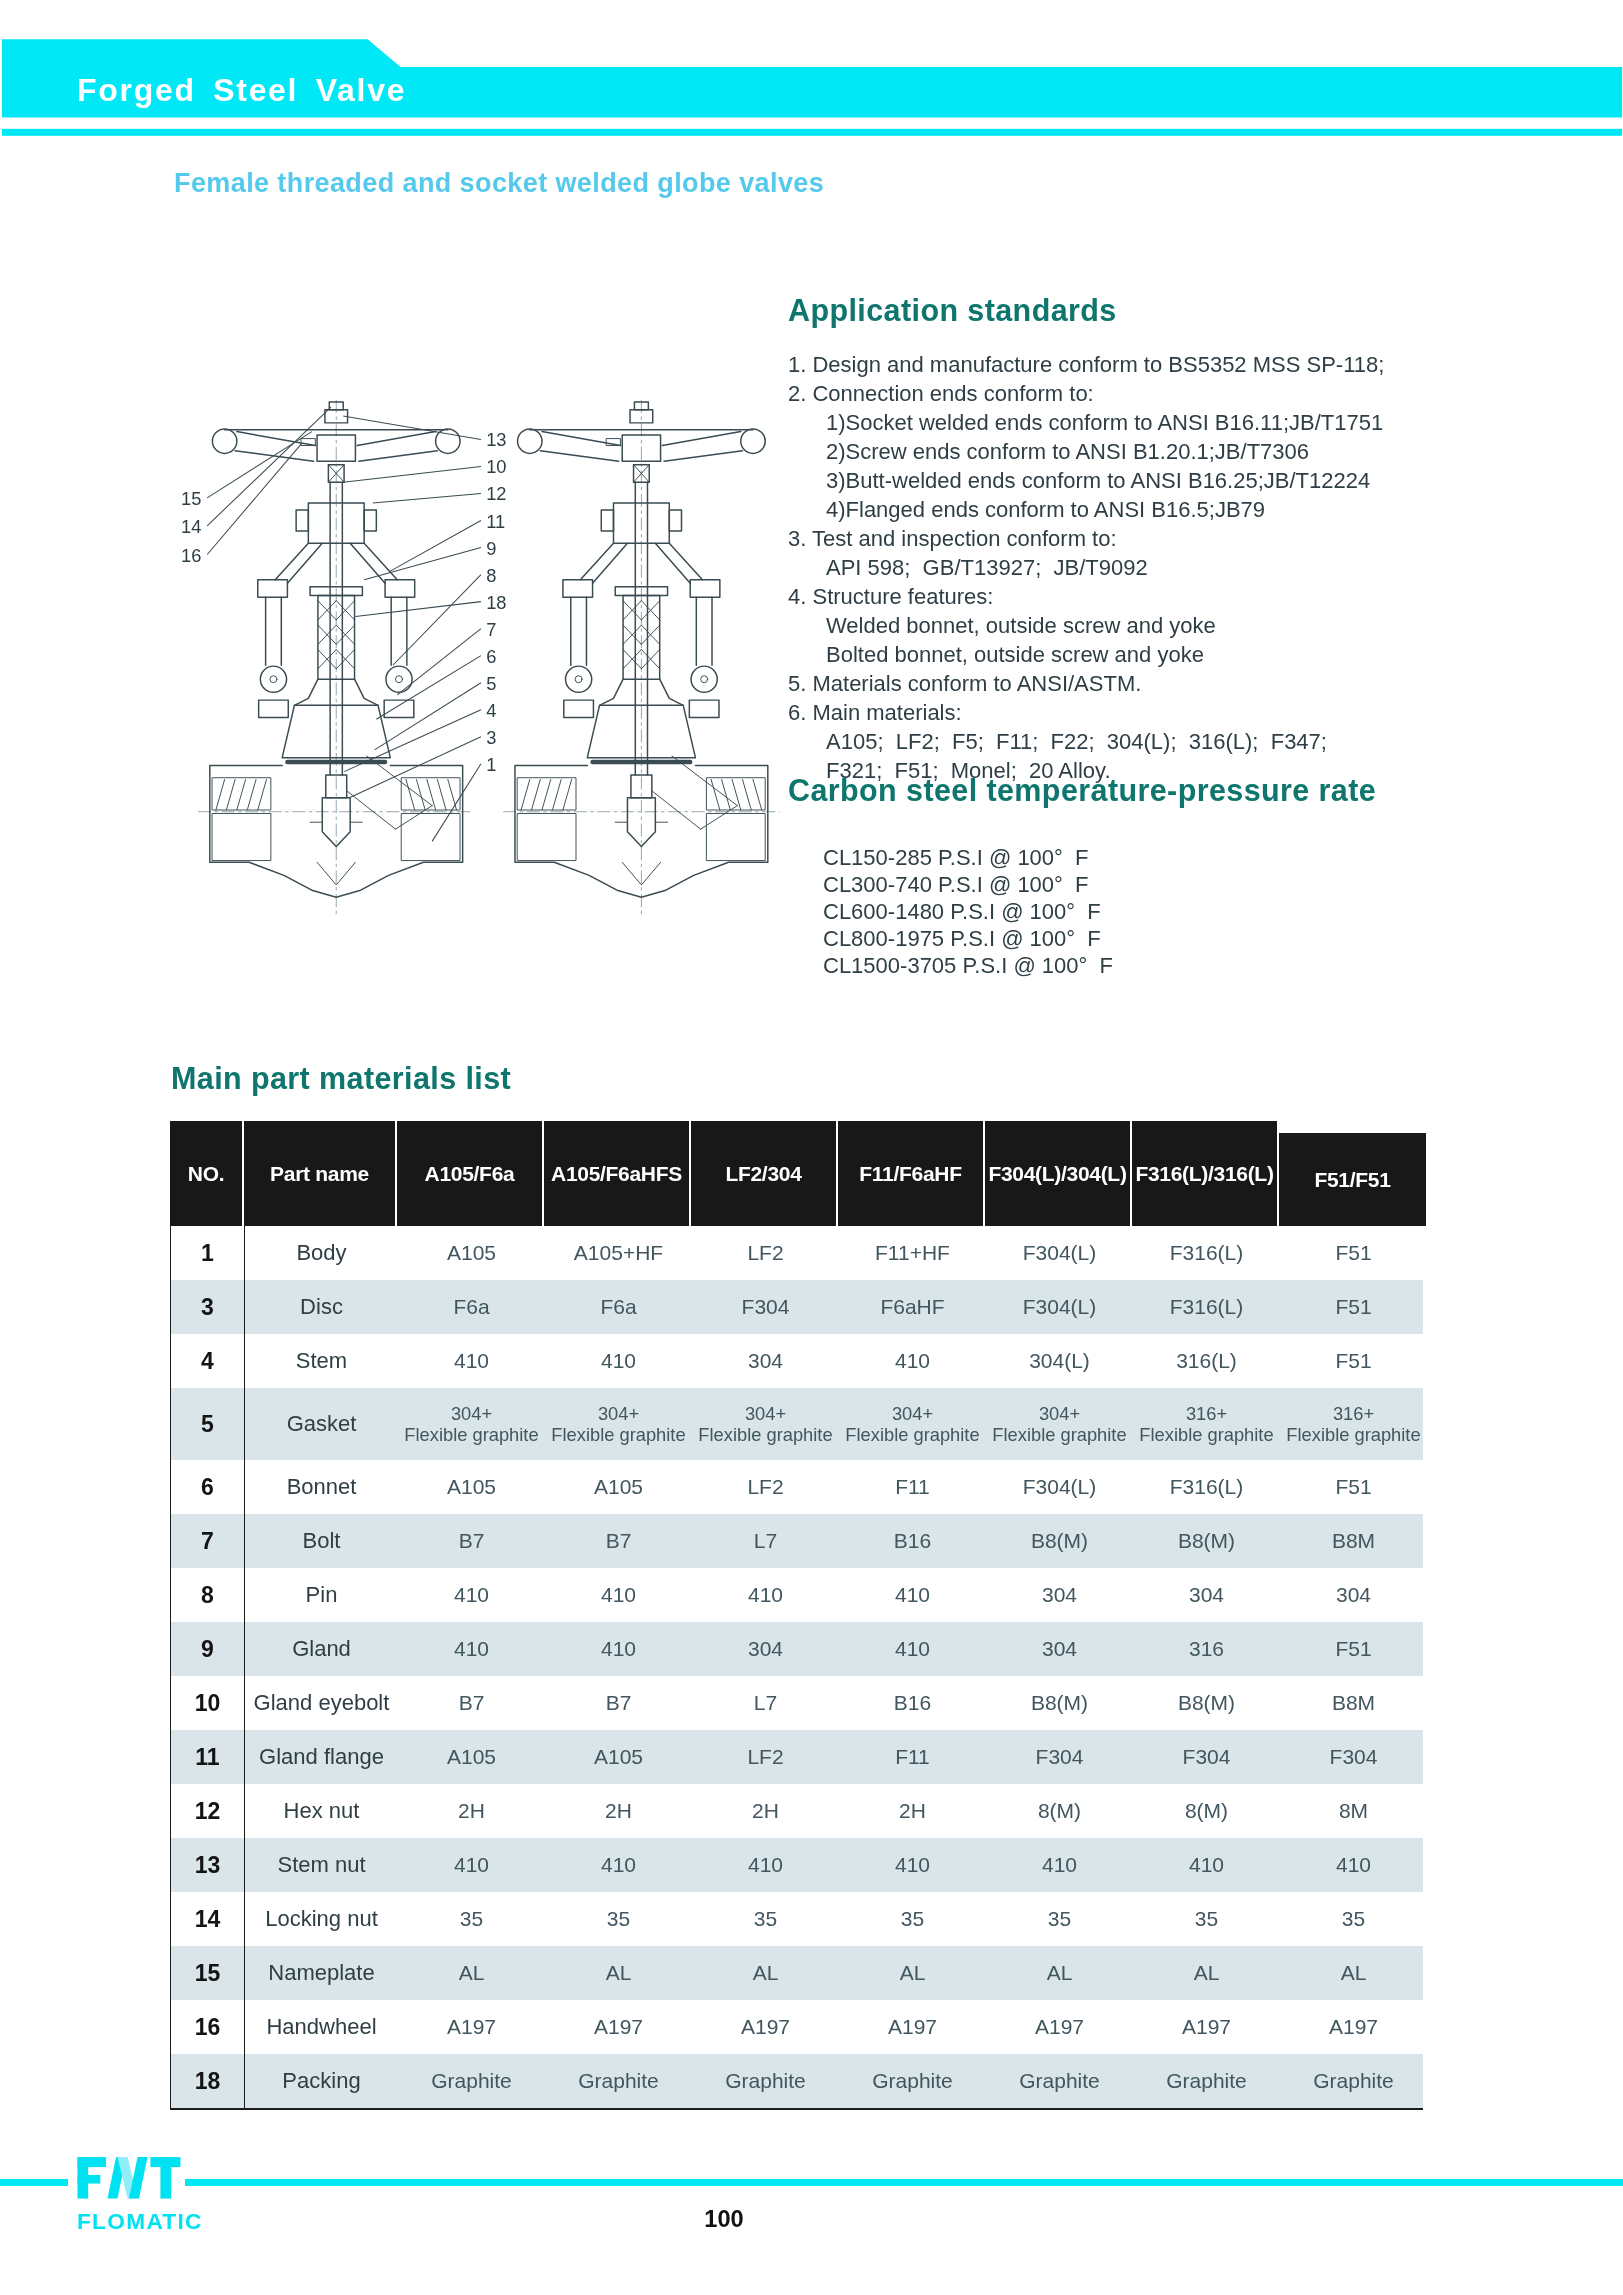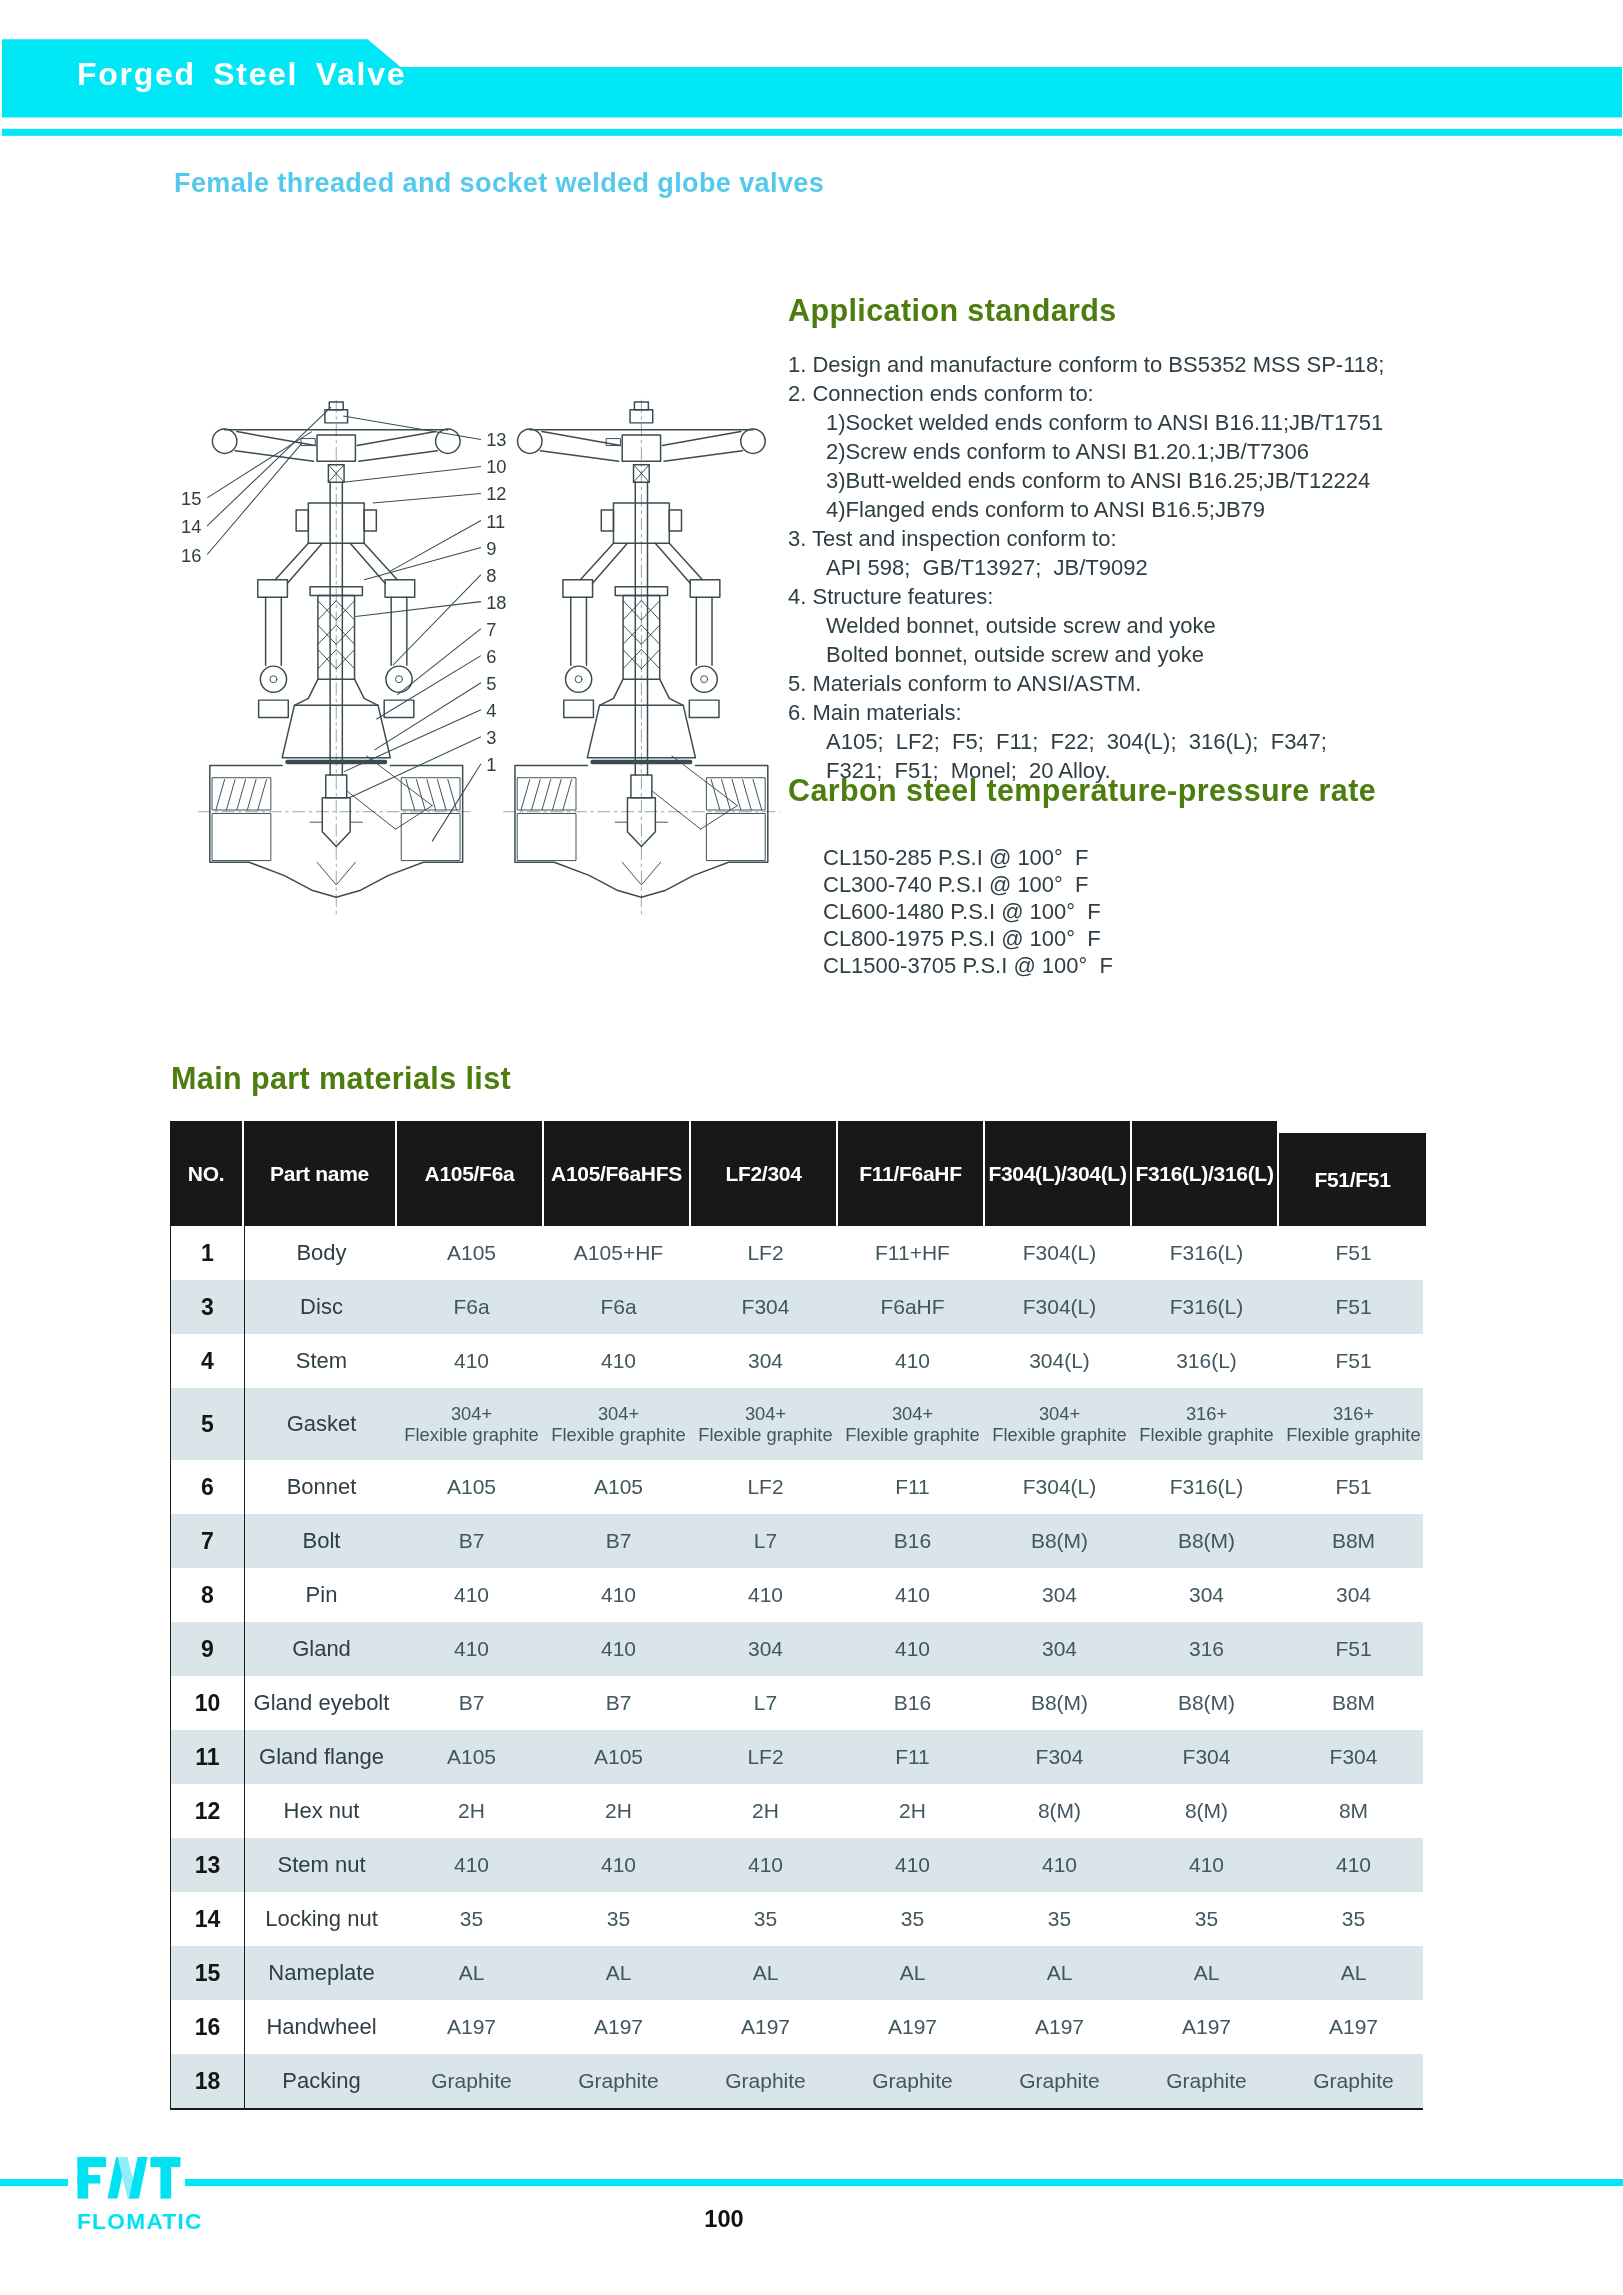--- a/index.html
+++ b/index.html
@@ -1,24 +1,24 @@
 <!DOCTYPE html>
 <html style="font-size:14px"><head>
 <meta charset="utf-8">
 <style>
   html,body{margin:0;padding:0;background:#9aa0a4;}
   #page{position:relative;width:1624px;height:2295px;background:#ffffff;overflow:hidden;
         font-family:"Liberation Sans","DejaVu Sans",sans-serif;}
   .abs{position:absolute;}
   
-  #banner-title{left:77px;top:56px;font-size:32px;font-weight:bold;color:#ffffff;
+  #banner-title{left:77px;top:72px;font-size:32px;font-weight:bold;color:#ffffff;
                 letter-spacing:1.7px;word-spacing:7px;z-index:2;}
   #page-subtitle{left:174px;top:168px;font-size:27px;font-weight:bold;color:#55c9ec;letter-spacing:0.4px;}
   
-  .sec-title{font-size:30.5px;font-weight:bold;color:#4d7c0f;letter-spacing:0.4px;}
+  .sec-title{font-size:30.5px;font-weight:bold;color:#0f766e;letter-spacing:0.4px;}
   #std-title{left:788px;top:293px;}
   #std-list{left:788px;top:350px;width:663px;}
   .std-line{font-size:22px;color:#2e3e44;line-height:29px;white-space:pre;}
   .std-line.ind{padding-left:38px;}
   #press-title{left:788px;top:773px;}
   #press-lines{left:788px;top:844px;margin-left:35px;}
   .press-line{font-size:22px;color:#2e3e44;line-height:27px;white-space:pre;}
   
   #materials-title{left:171px;top:1061px;}
   #materials-table{left:170px;top:1121px;width:1253px;}

